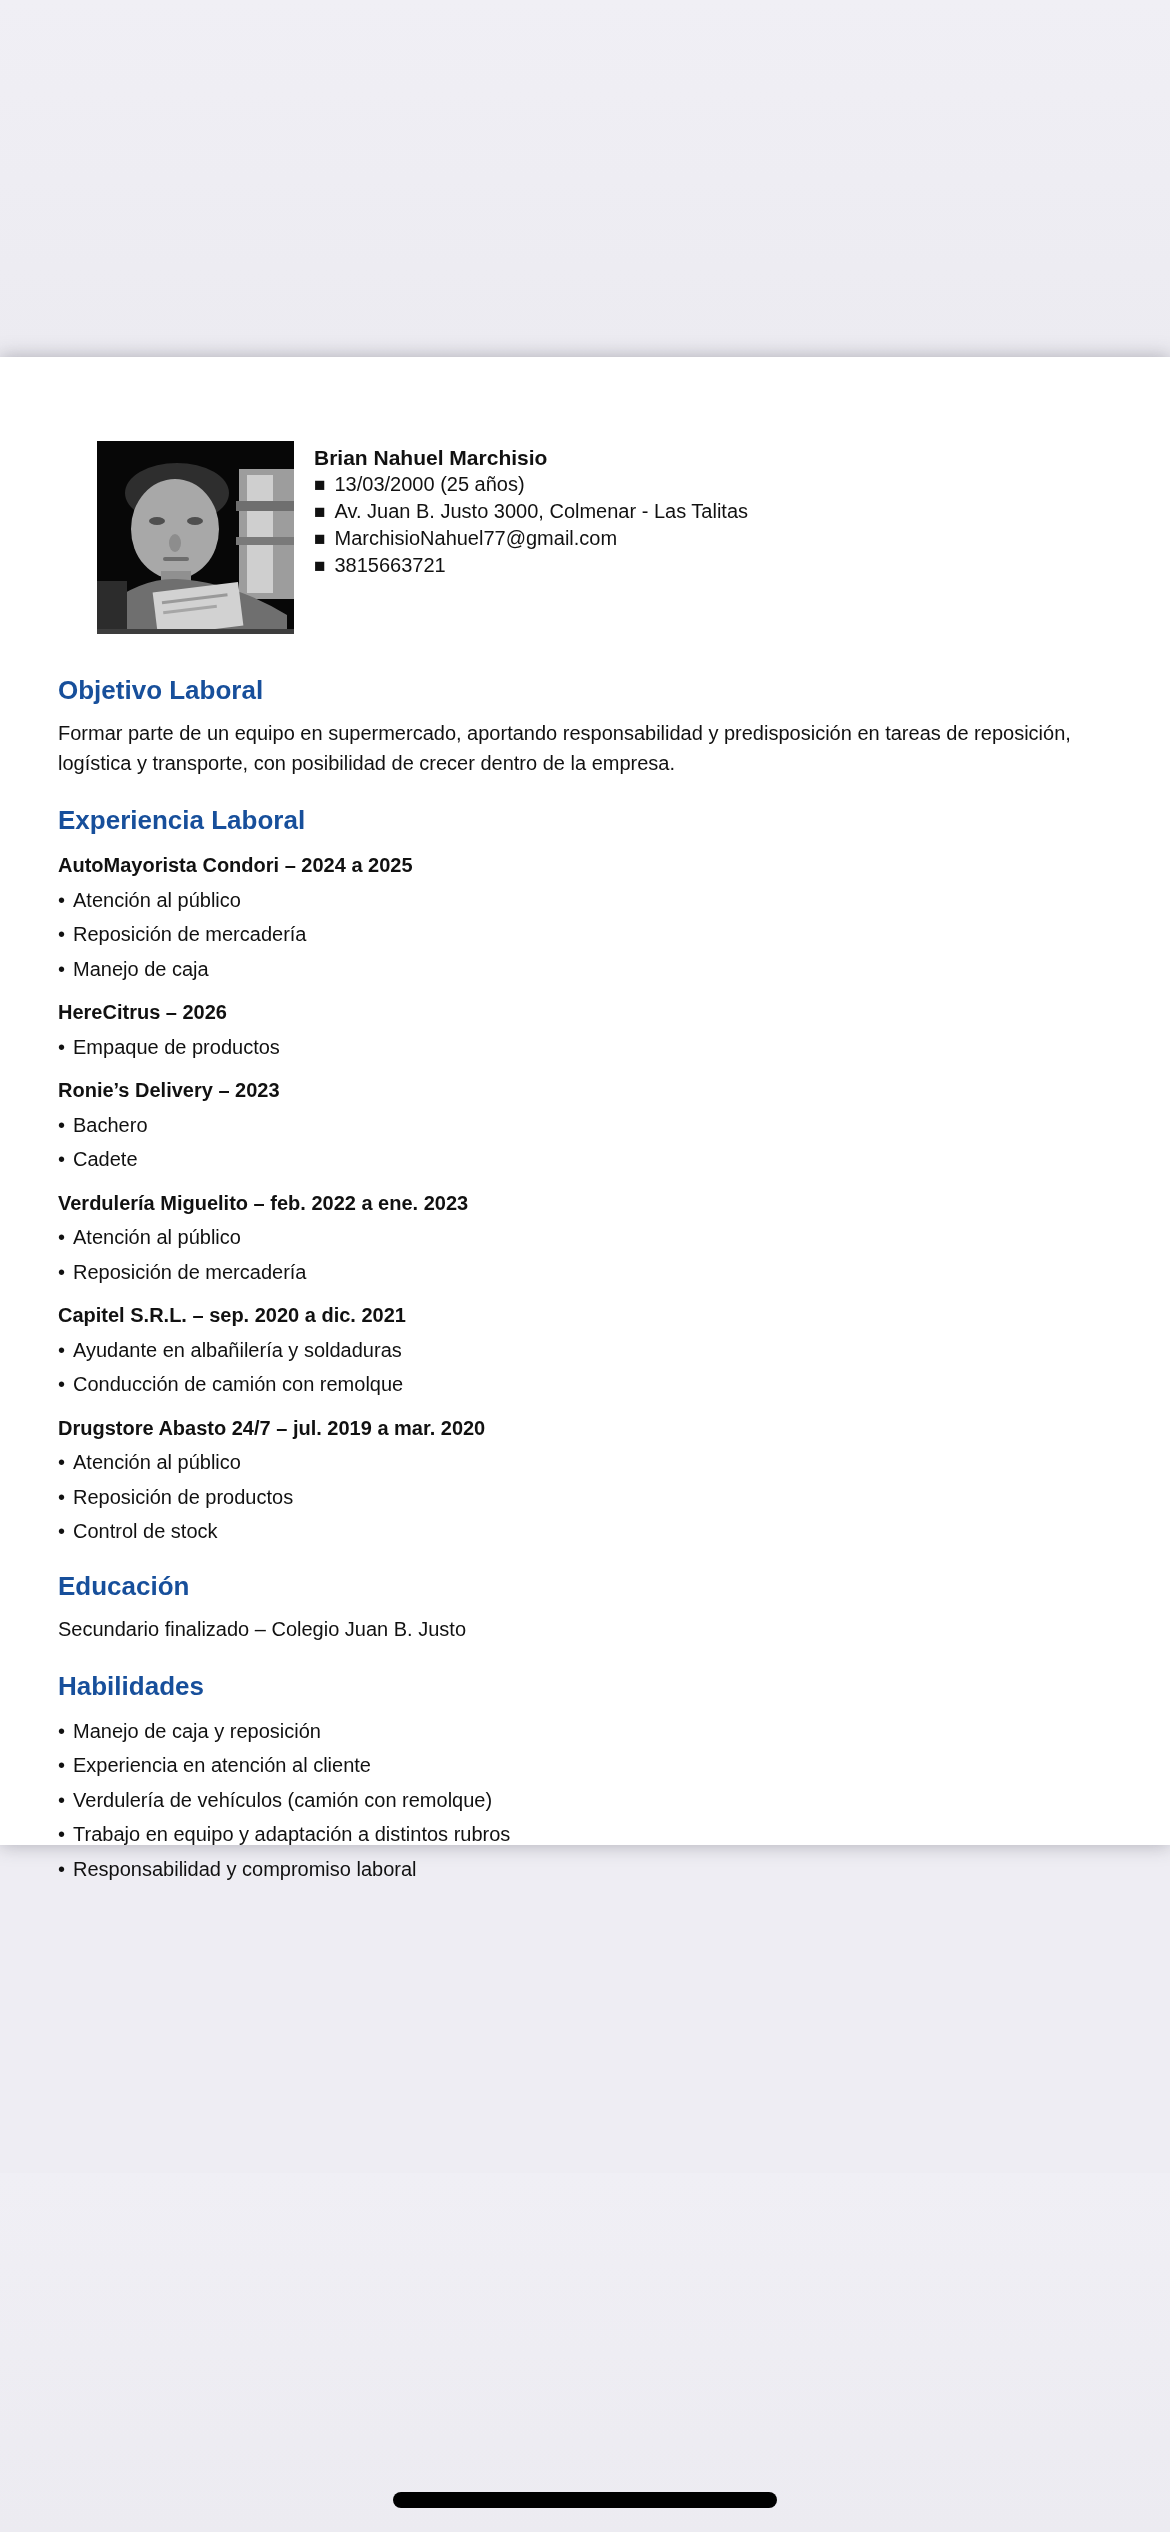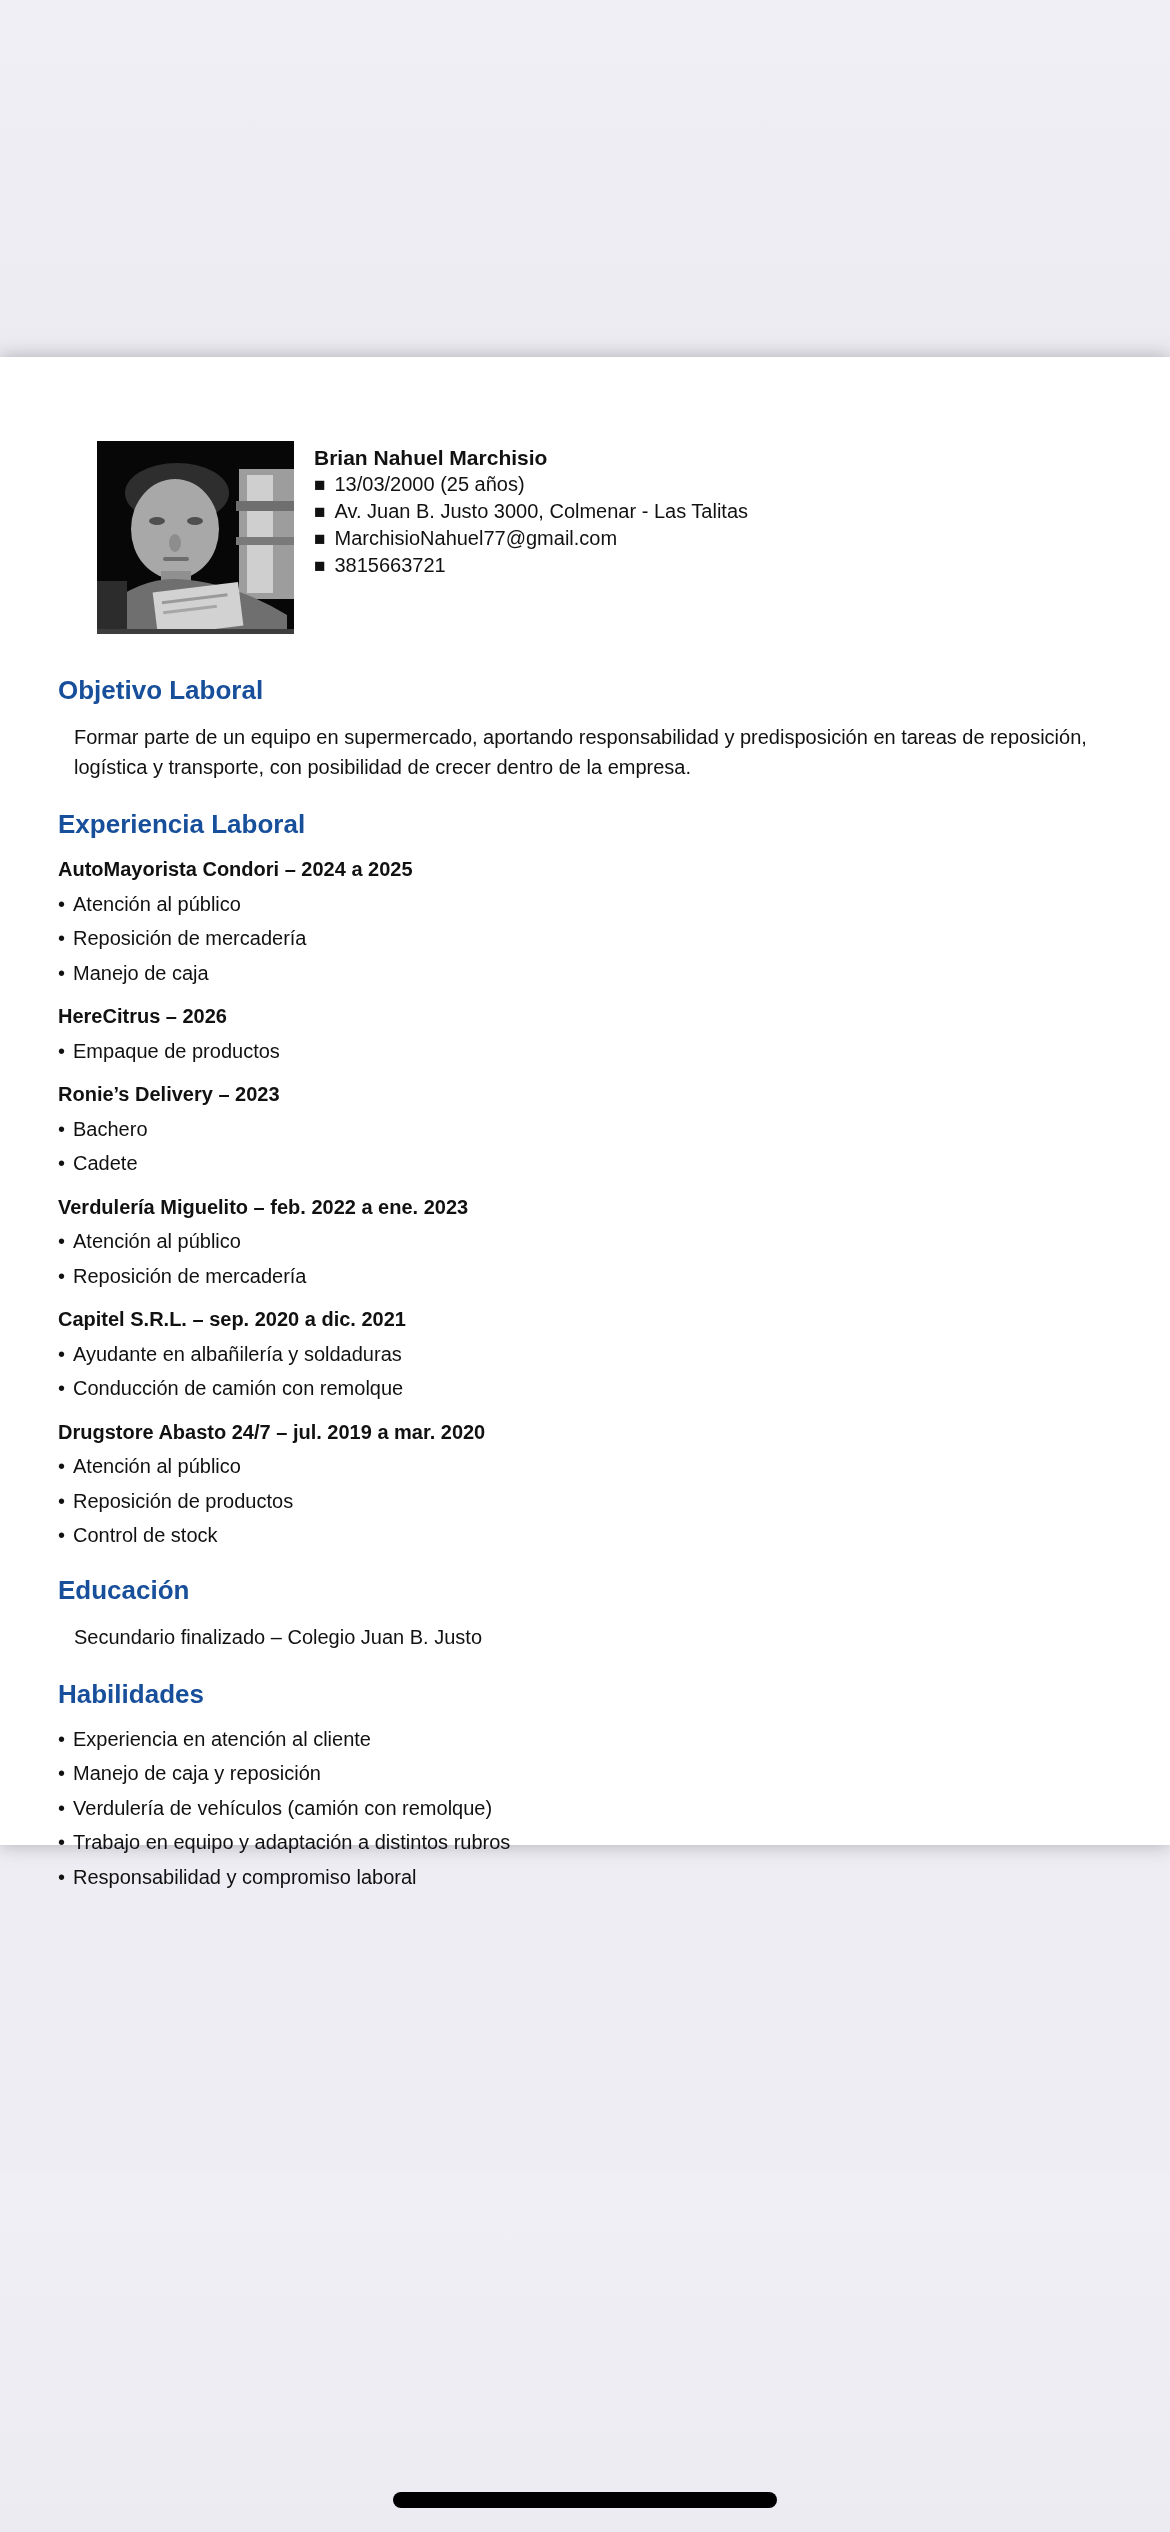--- a/index.html
+++ b/index.html
@@ -28,21 +28,21 @@
   .person-name{font-size:21px;font-weight:bold;line-height:27px;white-space:nowrap;}
   .contact-line{font-size:20px;line-height:27px;white-space:nowrap;}
   .sq{font-size:19px;margin-right:9px;letter-spacing:0;}
   
   .section-heading{
     color:#174F9B;font-size:26px;line-height:32px;font-weight:bold;
     margin:26px 0 12px 0;
   }
   .section-heading.first{margin-top:40px;}
   .section-heading.spaced{margin-top:21px;}
-  .para{font-size:20px;line-height:30px;margin:16px;max-width:1054px;}
+  .para{font-size:20px;line-height:30px;margin:0;max-width:1054px;}
   .job{margin:0;}
   .job + .job{margin-top:9px;}
   .job-title{font-size:20px;font-weight:bold;line-height:34.5px;margin:0;}
   .bullet-line{font-size:20px;line-height:34.5px;}
   .dot{margin-right:8px;}
   
   .home-indicator{
     position:absolute;left:50%;bottom:24px;margin-left:-192px;
     width:384px;height:16px;border-radius:8px;background:#000000;
   }
@@ -163,23 +163,23 @@
             </div>
         </div>
       </div>
 
     <div class="section-heading spaced">Educación</div>
     <p class="para">Secundario finalizado – Colegio Juan B. Justo</p>
 
     <div class="section-heading">Habilidades</div>
     <div>
 
+        <div class="bullet-line"><span class="dot">•</span><span>Manejo de caja y reposición</span></div>
+
         <div class="bullet-line"><span class="dot">•</span><span>Experiencia en atención al cliente</span></div>
-
-        <div class="bullet-line"><span class="dot">•</span><span>Manejo de caja y reposición</span></div>
 
         <div class="bullet-line"><span class="dot">•</span><span>Verdulería de vehículos (camión con remolque)</span></div>
 
         <div class="bullet-line"><span class="dot">•</span><span>Trabajo en equipo y adaptación a distintos rubros</span></div>
 
         <div class="bullet-line"><span class="dot">•</span><span>Responsabilidad y compromiso laboral</span></div>
       </div>
 
   </div>
 

